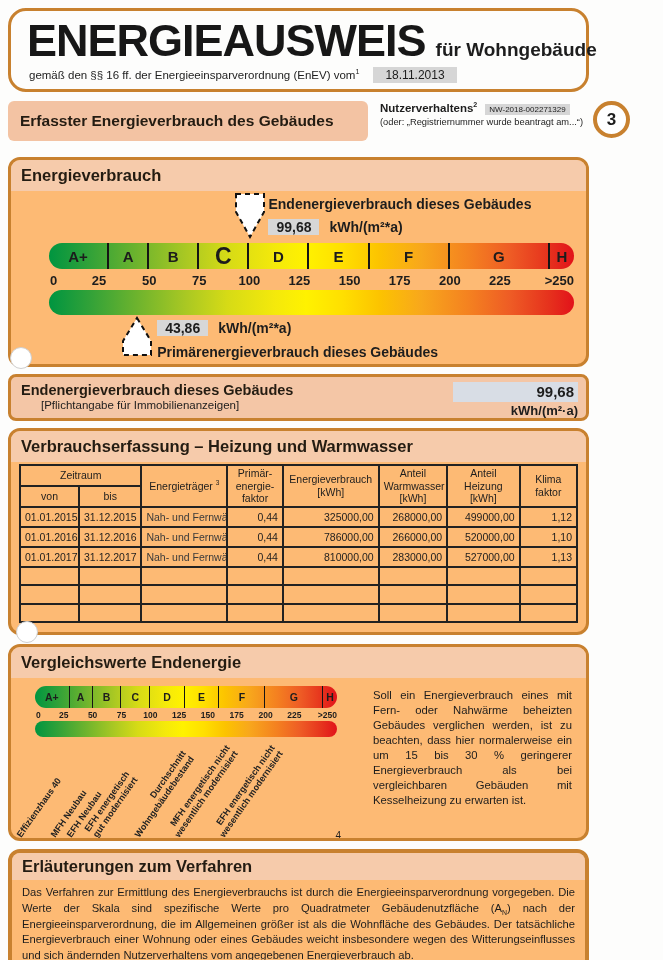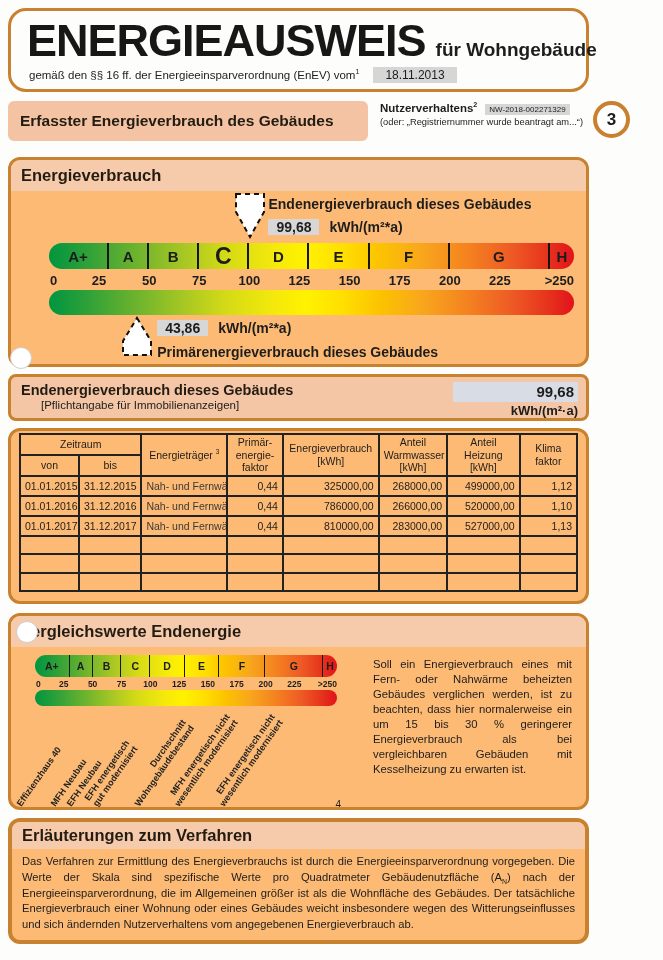--- a/index.html
+++ b/index.html
@@ -197,20 +197,21 @@
       <div class="band-title">Endenergieverbrauch dieses Gebäudes</div>
       <div class="band-sub">[Pflichtangabe für Immobilienanzeigen]</div>
     </div>
     <div class="band-right">
       <div class="band-chip">99,68</div>
       <div class="band-unit">kWh/(m²·a)</div>
     </div>
   </div>
 
   <div class="sec sec-tab">
+    <div class="sec-title">Verbrauchserfassung – Heizung und Warmwasser</div>
     <table class="vt">
       <colgroup>
         <col class="cw1">
           <col class="cw2">
           <col class="cw3">
           <col class="cw4">
           <col class="cw5">
           <col class="cw6">
           <col class="cw7">
           <col class="cw8">

